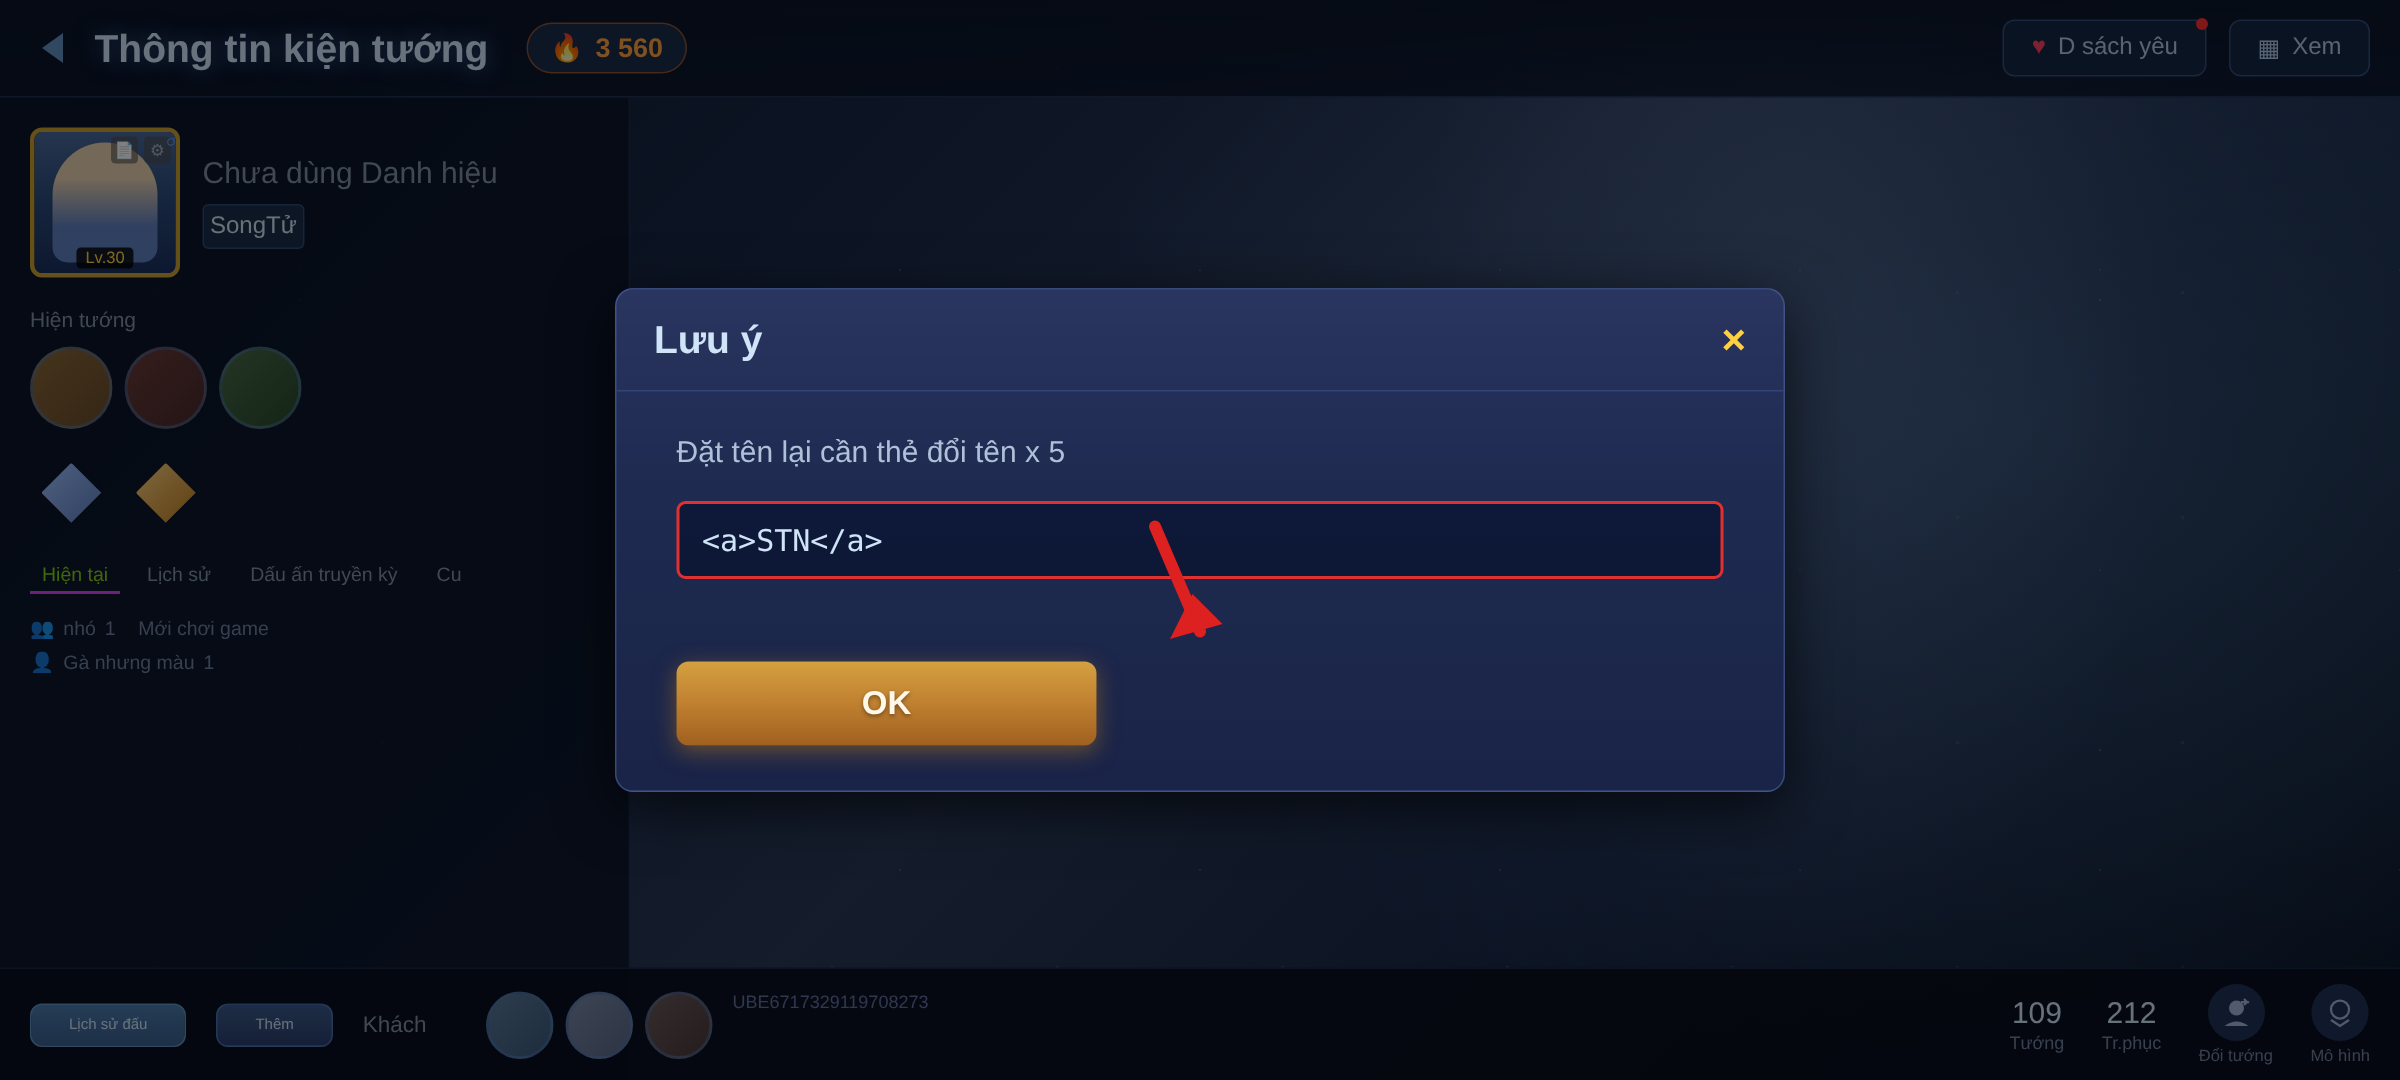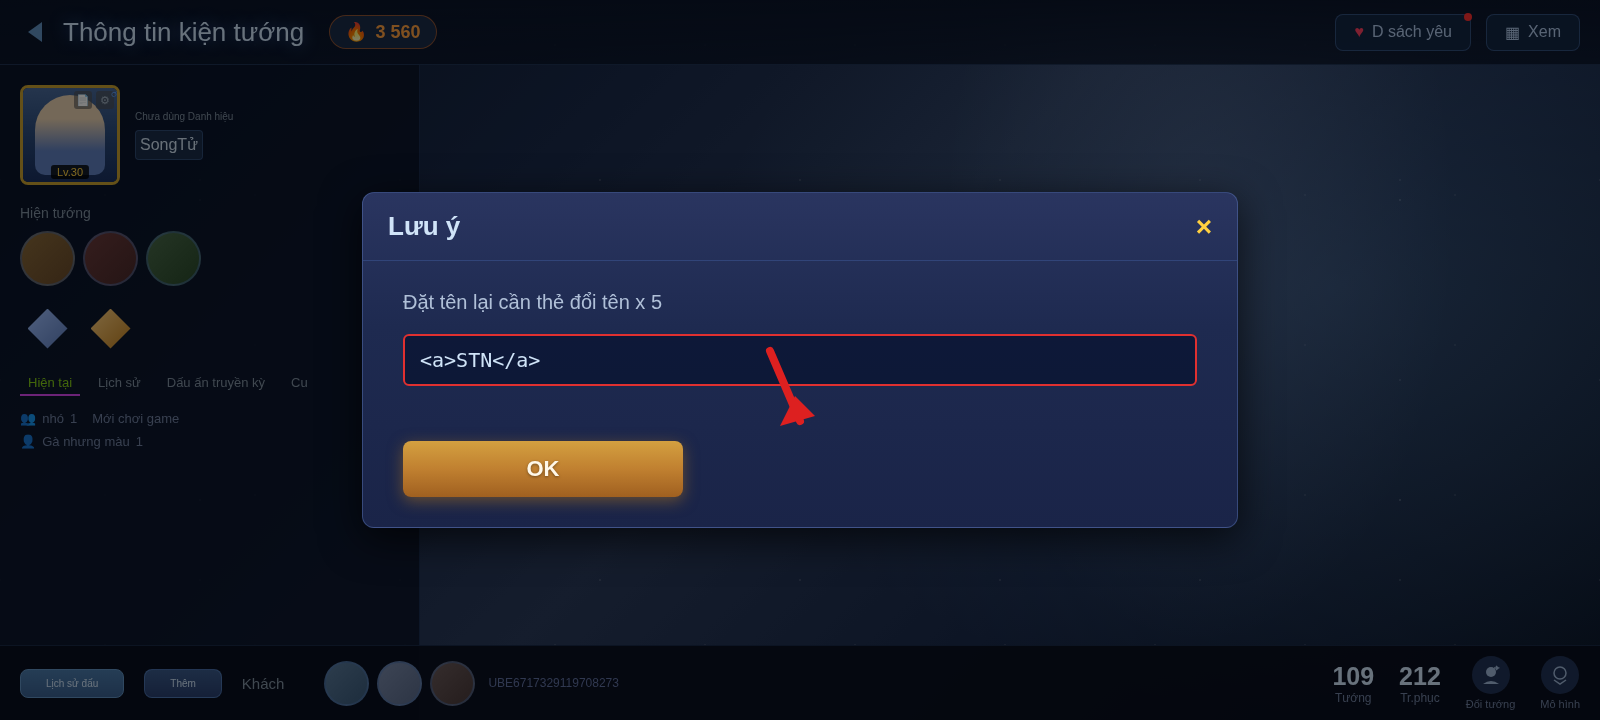--- a/index.html
+++ b/index.html
@@ -60,21 +60,21 @@
       align-items: center;
       gap: 8px;
       color: #a0b8d8;
       font-size: 22px;
       margin-right: 15px;
     }
 
     .page-title {
       color: #d0e4f8;
       font-size: 26px;
-      font-weight: normal;
+      font-weight: bold;
       margin-right: 25px;
       text-shadow: 0 0 15px rgba(100,160,255,0.5);
       text-align: right;
     }
 
     .fire-token {
       display: flex;
       align-items: center;
       gap: 8px;
       background: rgba(30,50,80,0.8);
@@ -199,21 +199,21 @@
       top: -5px;
       right: -5px;
     }
 
     .profile-info {
       flex: 1;
     }
 
     .title-label {
       color: #8090a0;
-      font-size: 10px;
+      font-size: 20px;
       margin-bottom: 8px;
     }
 
     .username-tag {
       background: rgba(30,50,80,0.8);
       border: 1px solid rgba(80,120,180,0.4);
       border-radius: 4px;
       padding: 5px 4px;
       color: #d0e0f0;
       font-size: 16px;
@@ -333,21 +333,20 @@
     .guest-btn {
       color: #8090a0;
       font-size: 15px;
       cursor: pointer;
     }
 
     .avatar-row {
       display: flex;
       gap: 8px;
       margin: 0 20px;
-      align-items: center;
     }
 
     .small-avatar {
       width: 45px;
       height: 45px;
       border-radius: 50%;
       border: 2px solid rgba(80,120,180,0.5);
     }
 
     .sa1 { background: linear-gradient(135deg, #5a7a9a, #3a5a7a); }
@@ -367,22 +366,22 @@
       align-items: center;
     }
 
     .stat-block {
       text-align: center;
       cursor: pointer;
     }
 
     .stat-number {
       color: #d0e4f8;
-      font-size: 25px;
-      font-weight: bold;
+      font-size: 20px;
+      font-weight: normal;
     }
 
     .stat-name {
       color: #7080a0;
       font-size: 12px;
     }
 
     .action-btn {
       display: flex;
       flex-direction: column;
@@ -415,21 +414,21 @@
       background: rgba(0,0,0,0.5);
       z-index: 20;
     }
 
     
     .modal {
       position: absolute;
       top: 50%;
       left: 50%;
       transform: translate(-50%, -50%);
-      width: 876px;
+      width: 780px;
       background: linear-gradient(180deg, #2a3560 0%, #1e2a50 40%, #1a2448 100%);
       border: 1px solid rgba(100,130,200,0.4);
       border-radius: 12px;
       z-index: 30;
       overflow: hidden;
       box-shadow: 0 10px 40px rgba(0,0,0,0.7);
     }
 
     .modal-header {
       display: flex;

